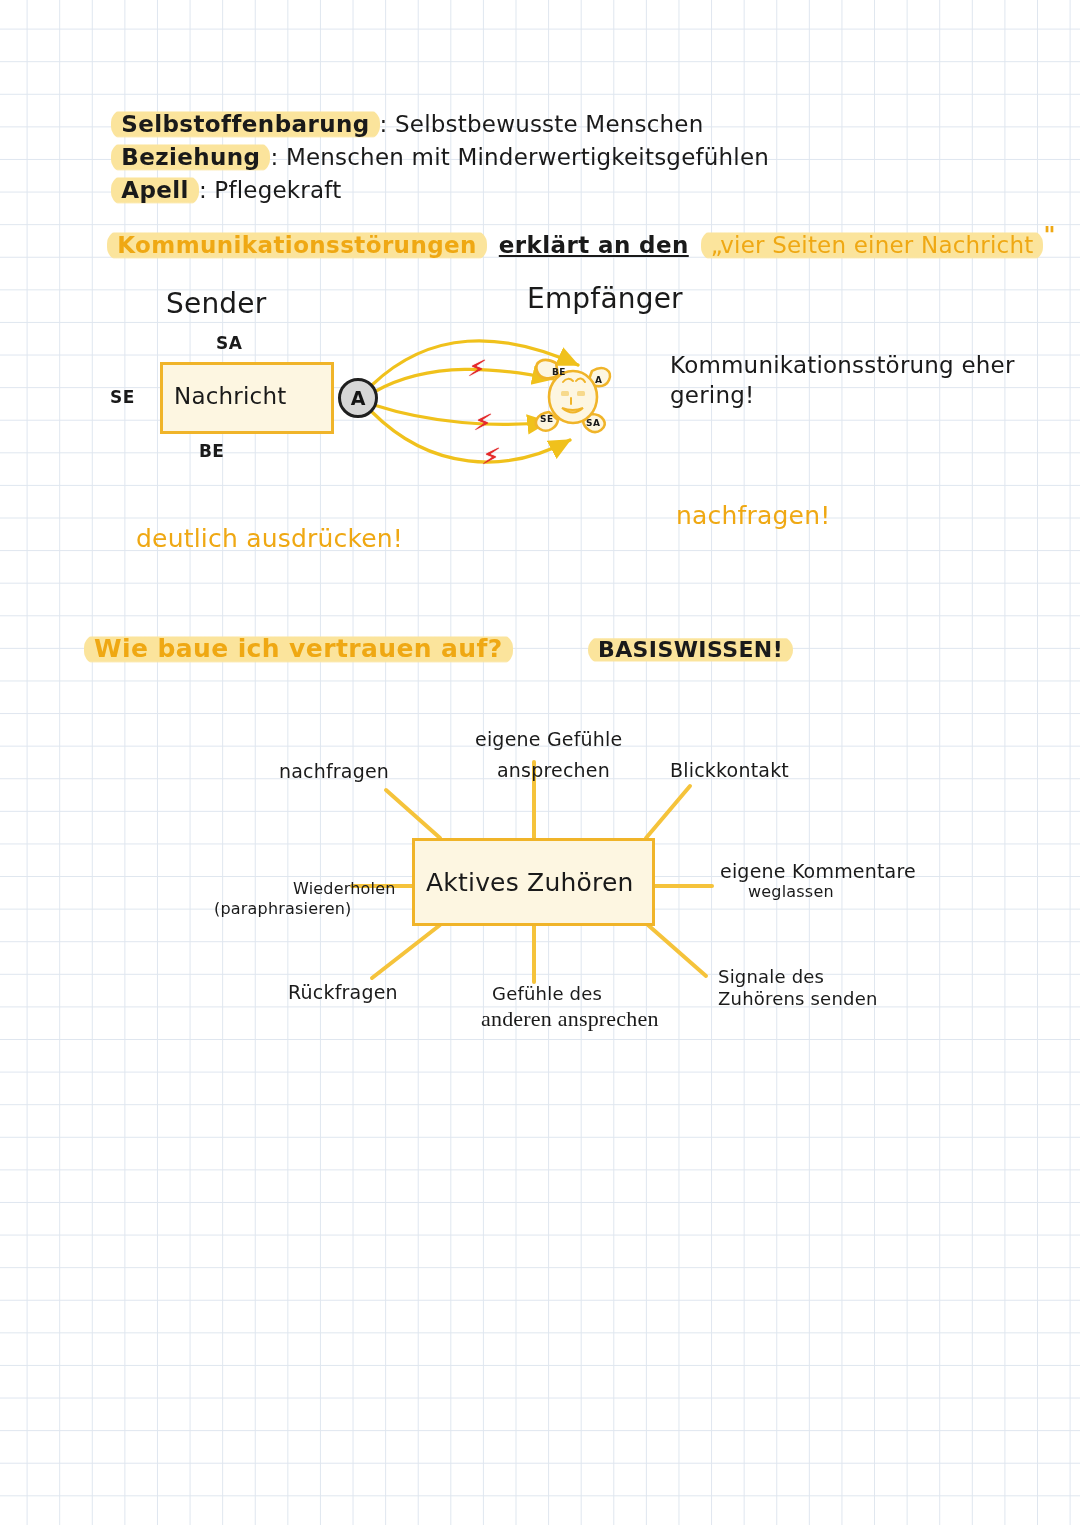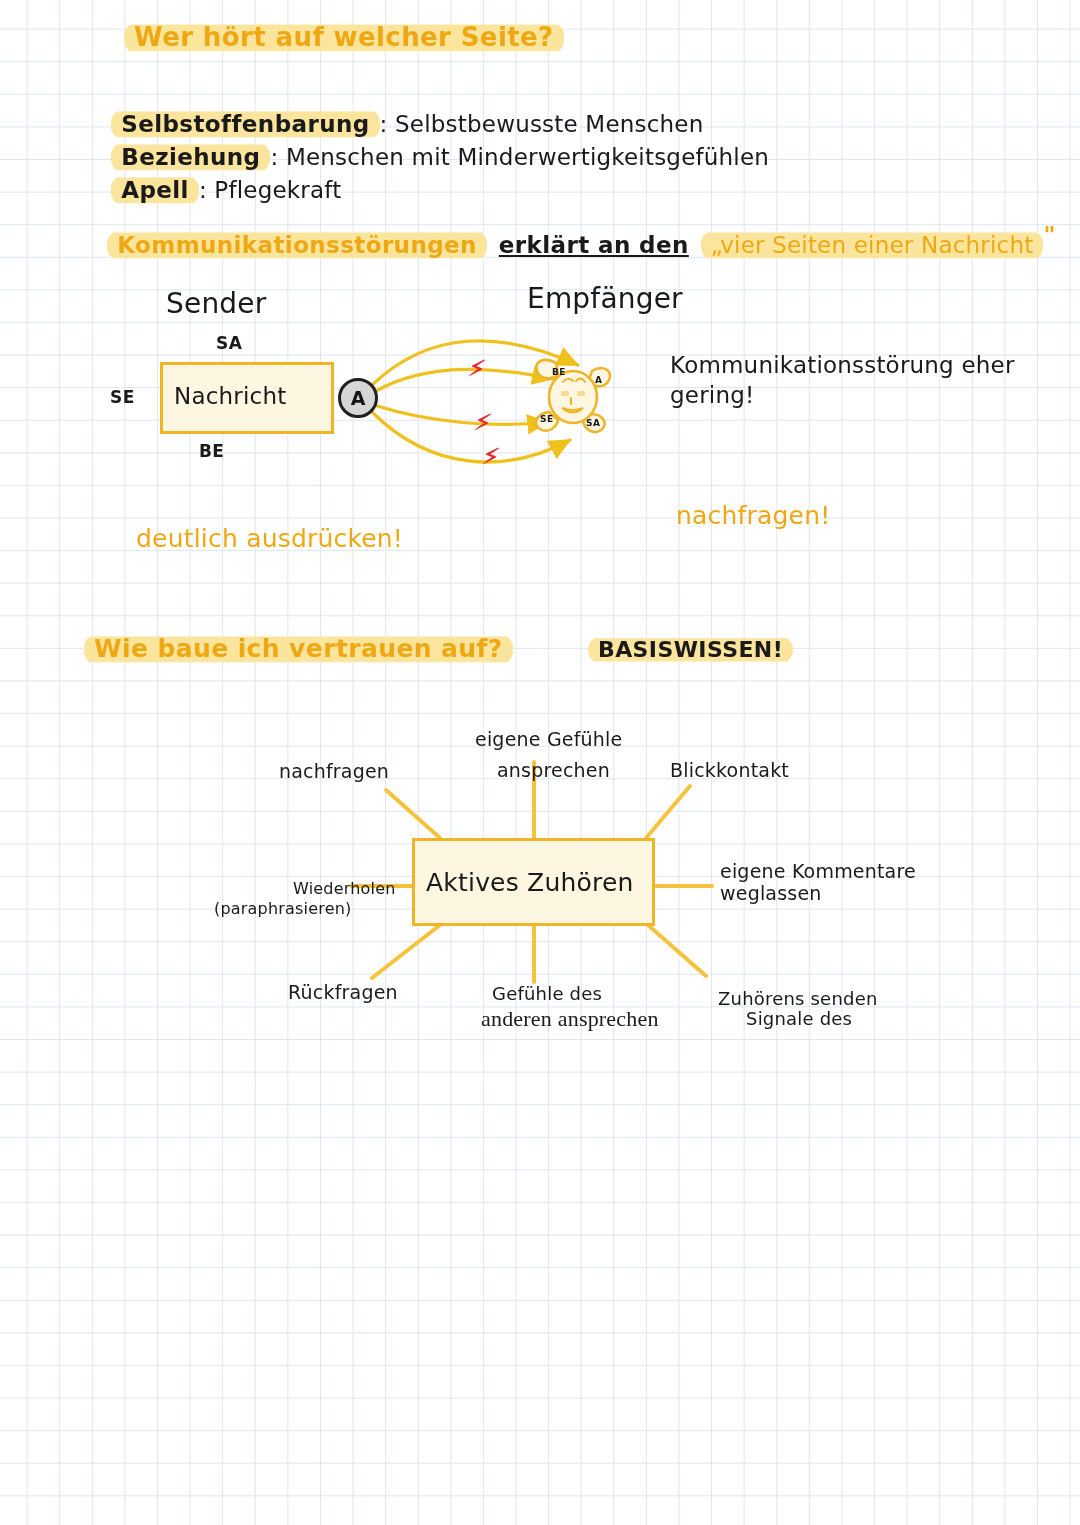--- a/index.html
+++ b/index.html
@@ -95,21 +95,20 @@
       <path d="M534,838 L534,762"></path>
       <path d="M646,838 L690,786"></path>
       <path d="M412,886 L352,886"></path>
       <path d="M655,886 L712,886"></path>
       <path d="M440,925 L372,978"></path>
       <path d="M534,925 L534,982"></path>
       <path d="M648,925 L706,976"></path>
     </g>
   </svg>
 
-  <div class="t hand org hl" style="left:124px;top:22px;font-size:26px;">Wer hört auf welcher Seite?</div>
 
   <div class="t" style="left:82px;top:88px;font-size:23px;">
     <span class="hand blk hl">Selbstoffenbarung</span><span class="handlight blk">: </span><span class="handlight blk">Selbstbewusste Menschen</span>
   </div>
   <div class="t" style="left:82px;top:121px;font-size:23px;">
     <span class="hand blk hl">Beziehung</span><span class="handlight blk">: </span><span class="handlight blk">Menschen mit Minderwertigkeitsgefühlen</span>
   </div>
   <div class="t" style="left:82px;top:154px;font-size:23px;">
     <span class="hand blk hl">Apell</span><span class="handlight blk">: </span><span class="handlight blk">Pflegekraft</span>
   </div>
@@ -150,28 +149,28 @@
 
   <div class="t handlight blk" style="left:475px;top:730px;font-size:19px;">eigene Gefühle</div>
   <div class="t handlight blk" style="left:497px;top:761px;font-size:19px;text-align:right;">ansprechen</div>
 
   <div class="t handlight blk" style="left:670px;top:761px;font-size:19px;">Blickkontakt</div>
 
   <div class="t handlight blk" style="left:253px;top:881px;font-size:16px;margin-left:40px;">Wiederholen</div>
   <div class="t handlight blk" style="left:214px;top:901px;font-size:16px;">(paraphrasieren)</div>
 
   <div class="t handlight blk" style="left:720px;top:862px;font-size:19px;">eigene Kommentare</div>
-  <div class="t handlight blk" style="left:720px;top:884px;font-size:19px;">weglassen</div>
+  <div class="t handlight blk" style="left:748px;top:884px;font-size:16px;">weglassen</div>
 
   <div class="t handlight blk" style="left:288px;top:983px;font-size:19px;">Rückfragen</div>
 
   <div class="t handlight blk" style="left:492px;top:985px;font-size:18px;">Gefühle des</div>
   <div class="t handlight blk" style="left:481px;top:1007px;font-size:22px;font-family:Liberation Serif, serif;">anderen ansprechen</div>
 
-  <div class="t handlight blk" style="left:746px;top:968px;font-size:18px;margin-top:42px;">Signale des</div>
+  <div class="t handlight blk" style="left:718px;top:968px;font-size:18px;">Signale des</div>
   <div class="t handlight blk" style="left:718px;top:990px;font-size:18px;">Zuhörens senden</div>
 
   <div class="t hand blk" style="left:552px;top:368px;font-size:9px;">BE</div>
   <div class="t hand blk" style="left:595px;top:376px;font-size:9px;">A</div>
   <div class="t hand blk" style="left:540px;top:415px;font-size:9px;">SE</div>
   <div class="t hand blk" style="left:586px;top:419px;font-size:9px;">SA</div>
 
 </div>
 
 </body></html>

